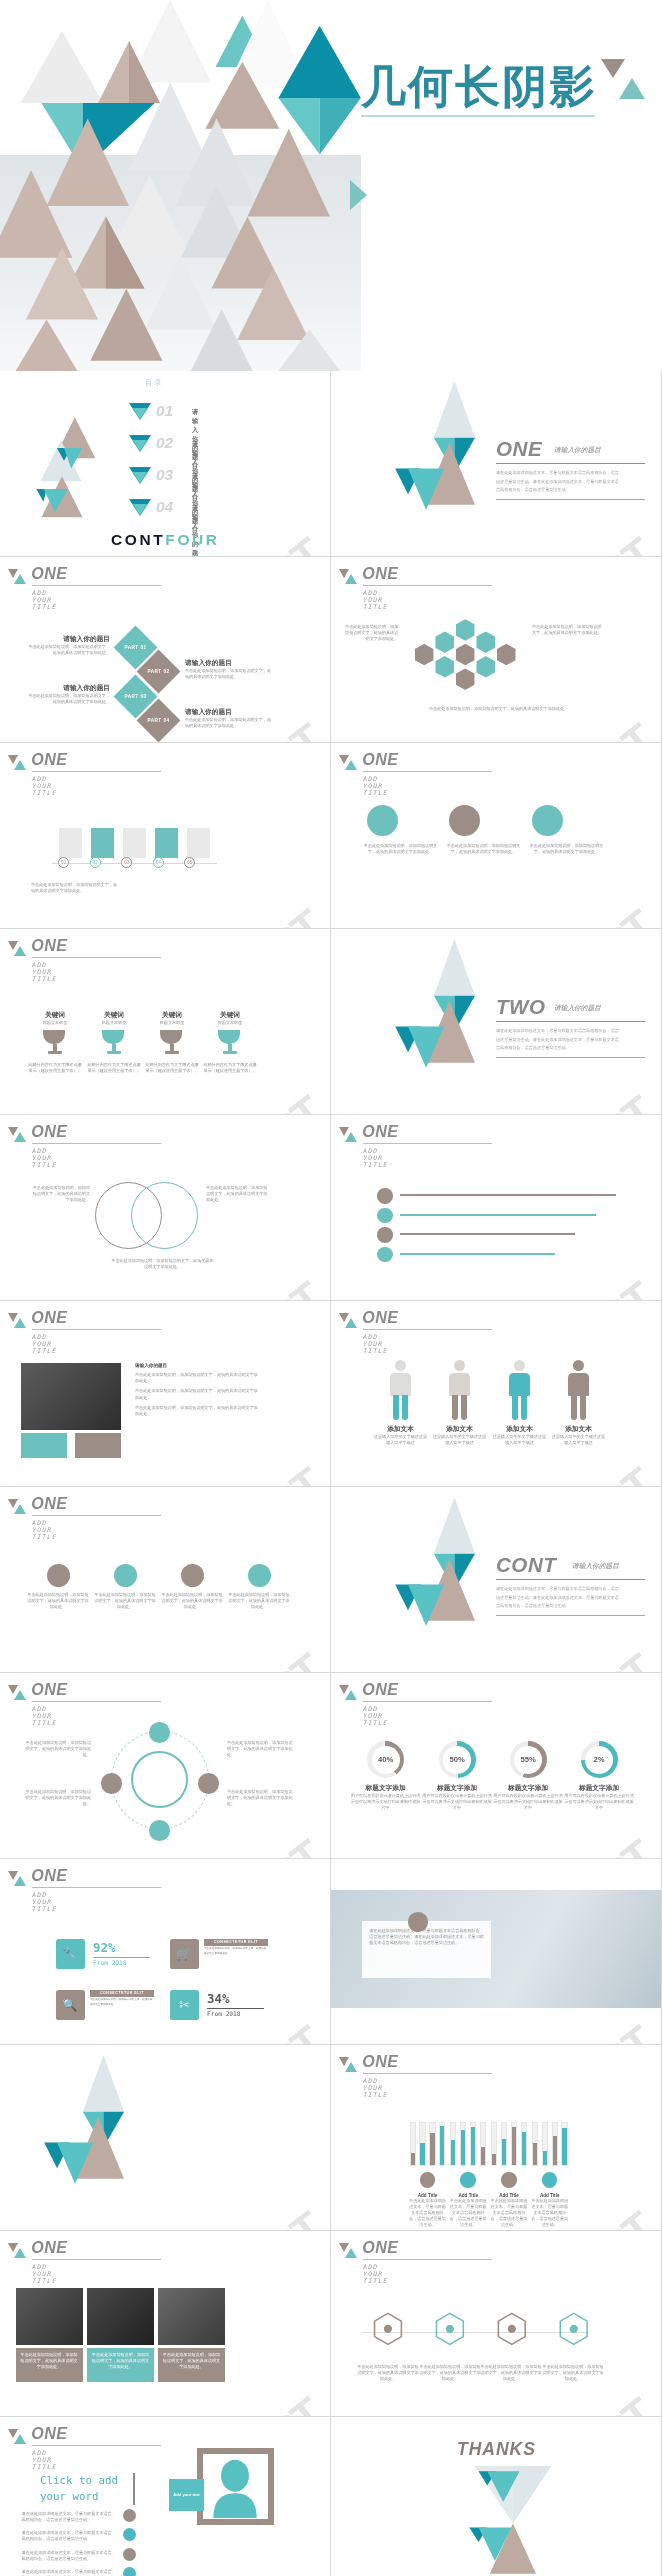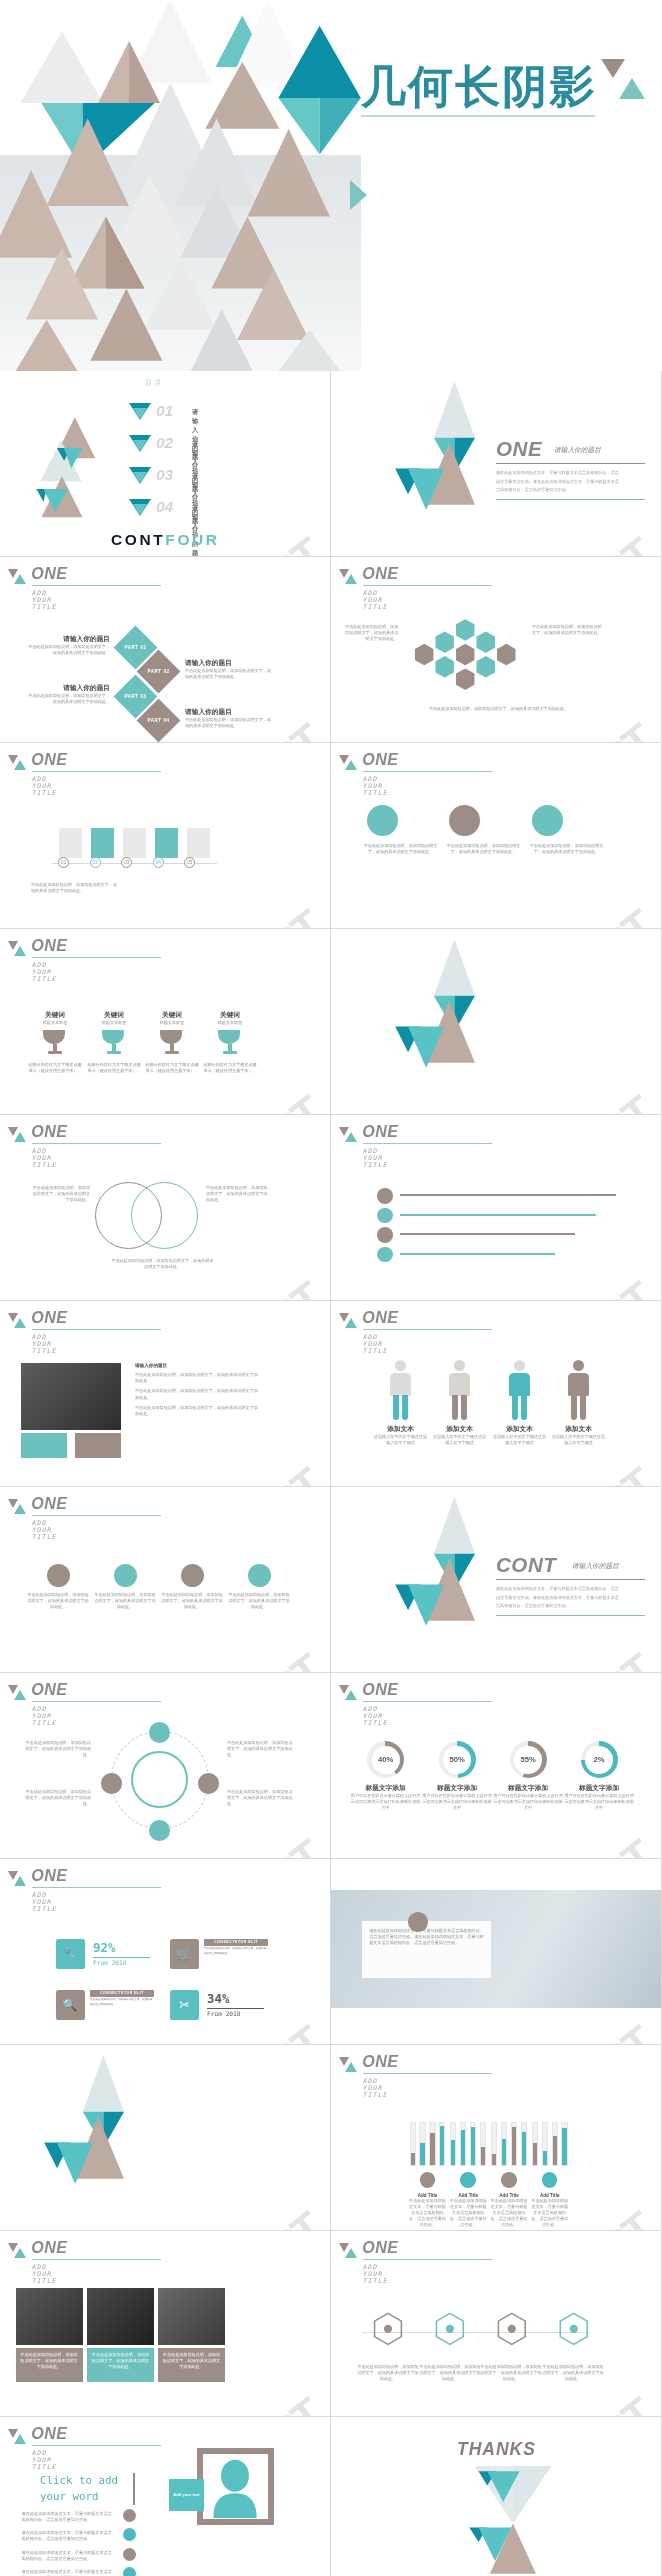--- a/index.html
+++ b/index.html
@@ -423,20 +423,29 @@
   
   <div class="slide">
     <svg width="170" height="170" style="position:absolute;left:41px;top:10.3px" viewBox="0 0 330 330">
       <polygon points="160,0 120,110 200,110" fill="#dde6e8"></polygon>
       <polygon points="160,110 120,110 160,180" fill="#59c2c4"></polygon>
       <polygon points="160,110 200,110 160,180" fill="#0f8fa3"></polygon>
       <polygon points="150,120 100,240 200,240" fill="#bdaaa1"></polygon>
       <polygon points="95,170 45,170 70,220" fill="#0f8fa3"></polygon>
       <polygon points="70,170 140,170 105,250" fill="#59c2c4"></polygon>
     </svg>
+    <div class="dv">
+      <div style="position:relative">
+        <span class="dv-word">TWO</span>
+        <span class="dv-cn">请输入你的题目</span>
+      </div>
+      <div class="dv-rule"></div>
+      <div class="dv-body">请在此处添加详细描述文本，尽量与标题文本语言风格相符合，语言描述尽量简洁生动。请在此处添加详细描述文本，尽量与标题文本语言风格相符合，语言描述尽量简洁生动。</div>
+      <div class="dv-rule2"></div>
+    </div>
     <div class="wm">人人PPT</div>
   </div>
 
   
   <div class="slide">
     <div class="sh">
       <div class="sh-tris">
           <div class="sh-t1"></div>
           <div class="sh-t2"></div>
         </div>

